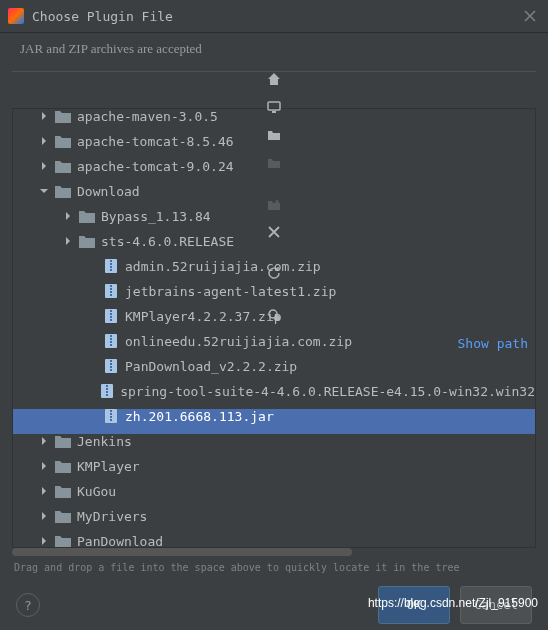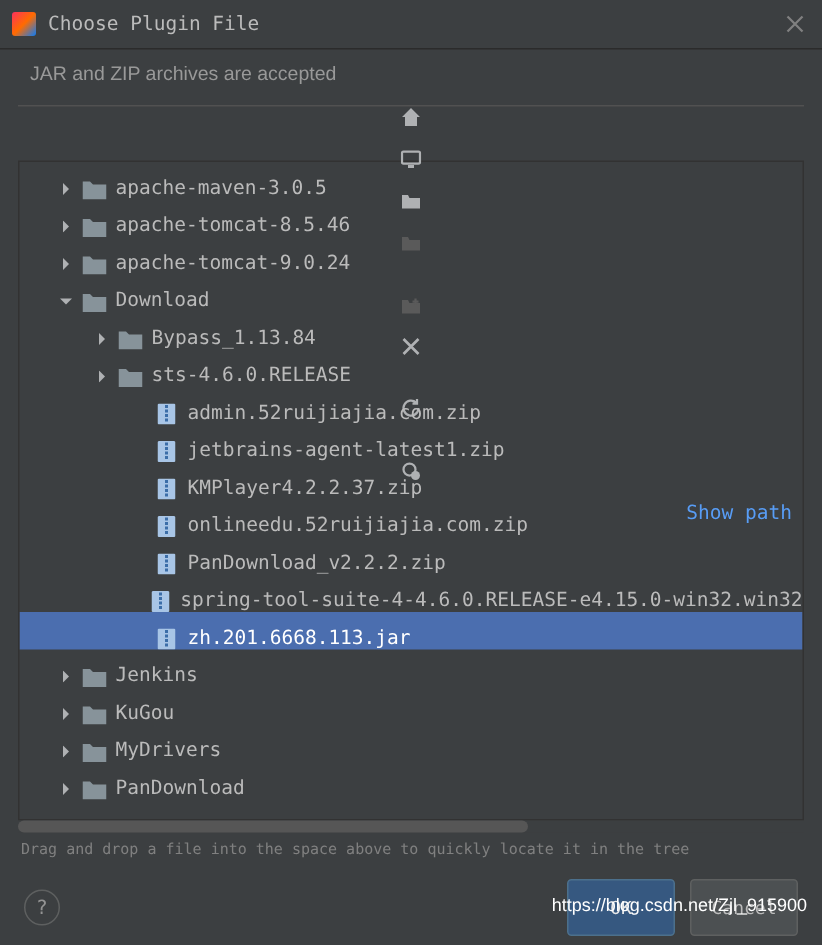--- a/index.html
+++ b/index.html
@@ -31,21 +31,21 @@
       margin-left: auto;
       width: 20px; height: 20px;
       display: flex; align-items: center; justify-content: center;
       cursor: pointer;
       color: #808080;
       font-size: 16px;
     }
     .subtitle {
       padding: 8px 20px 14px;
       color: #999999;
-      font-family: Liberation Sans, sans-serif;
+      font-family: Liberation Serif, serif;
       font-size: 13px;
     }
     .divider { border: none; border-top: 1px solid #515151; margin: 0 12px; }
     .toolbar {
       height: 36px;
       display: flex;
       align-items: center;
       padding: 0 20px;
       gap: 14px;
       flex-direction: column;
@@ -68,21 +68,21 @@
     .tree {
       margin: 0 12px;
       height: 440px;
       overflow: hidden;
       background: #3c3f41;
       border: 1px solid #323232;
     }
     .tree-row {
       height: 25px;
       display: flex;
-      align-items: flex-end;
+      align-items: flex-start;
       padding-left: 6px;
       font-family: monospace;
       font-size: 13px;
       color: #bbbbbb;
       white-space: nowrap;
       cursor: pointer;
     }
     .tree-row.selected { background: #4b6eaf; color: #ffffff; }
     .tree-arrow {
       width: 14px; height: 14px;
@@ -438,20 +438,34 @@
       <span class="tree-arrow">
         <svg viewBox="0 0 8 8">
           <path d="M2 0 L6 4 L2 8 Z" fill="#afb1b3"></path>
         </svg>
       </span>
       <span class="tree-icon">
         <svg width="16" height="13" viewBox="0 0 16 13">
           <path class="folder-svg" d="M0 1 L5 1 L7 3 L16 3 L16 13 L0 13 Z"></path>
         </svg>
       </span>
+      <span>KMPlayer</span>
+    </div>
+    <div class="tree-row">
+      <span class="tree-spacer" style="width: 18px;"></span>
+      <span class="tree-arrow">
+        <svg viewBox="0 0 8 8">
+          <path d="M2 0 L6 4 L2 8 Z" fill="#afb1b3"></path>
+        </svg>
+      </span>
+      <span class="tree-icon">
+        <svg width="16" height="13" viewBox="0 0 16 13">
+          <path class="folder-svg" d="M0 1 L5 1 L7 3 L16 3 L16 13 L0 13 Z"></path>
+        </svg>
+      </span>
       <span>KuGou</span>
     </div>
     <div class="tree-row">
       <span class="tree-spacer" style="width: 18px;"></span>
       <span class="tree-arrow">
         <svg viewBox="0 0 8 8">
           <path d="M2 0 L6 4 L2 8 Z" fill="#afb1b3"></path>
         </svg>
       </span>
       <span class="tree-icon">

